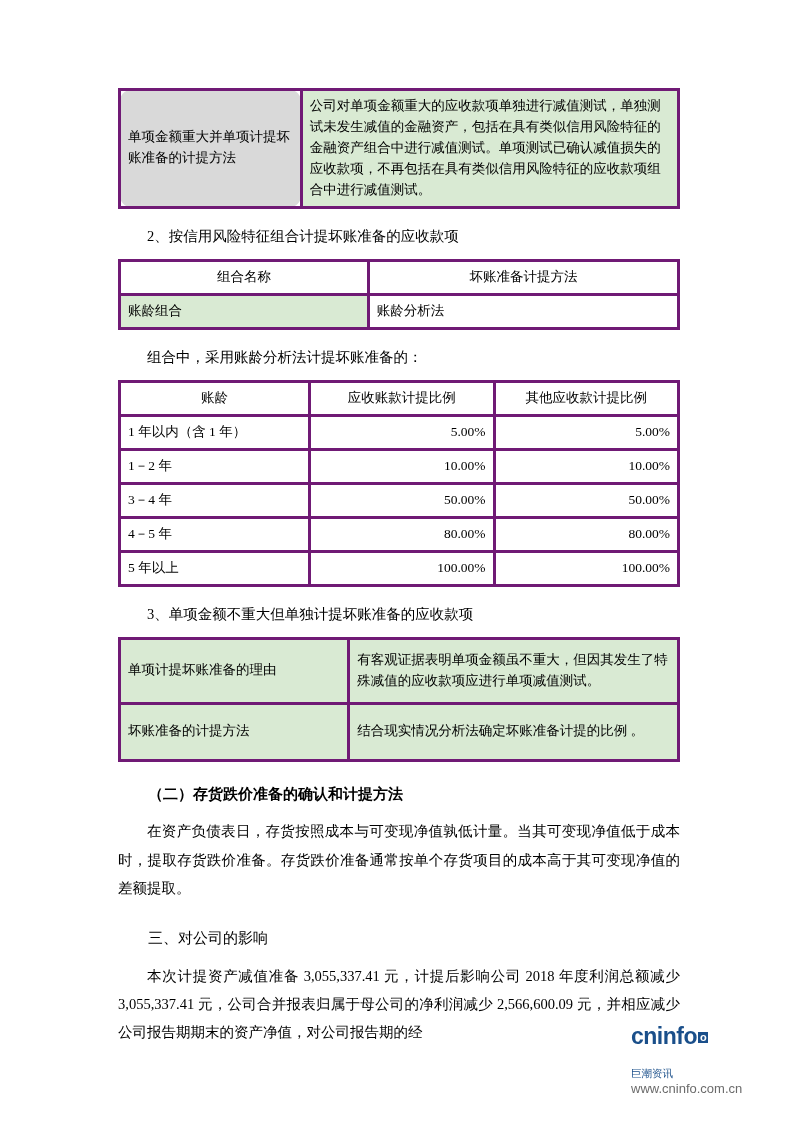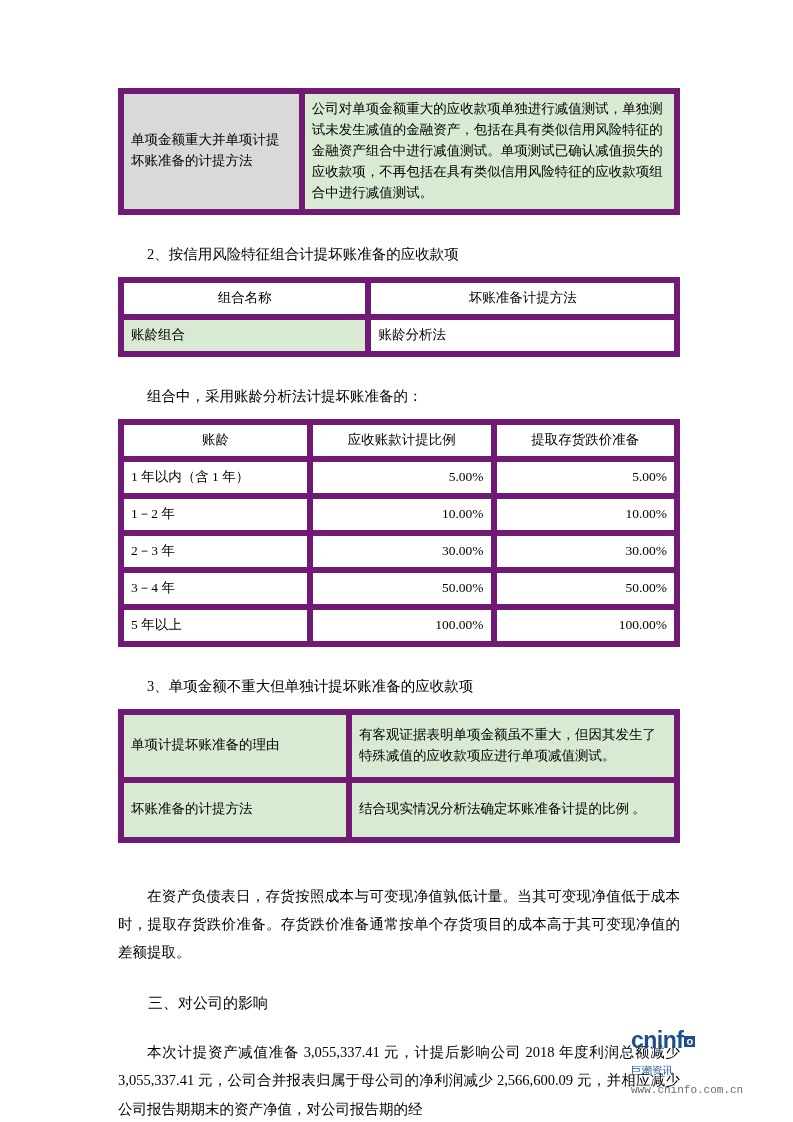--- a/index.html
+++ b/index.html
@@ -27,42 +27,42 @@
     left: 118px;
     top: 88px;
     width: 562px;
   }
   table {
     border-collapse: collapse;
     width: 100%;
     table-layout: fixed;
   }
   td, th {
-    border: 6px solid #701a75;
+    border: 3px solid #701a75;
     padding: 5px 7px;
     font-size: 13.5px;
     line-height: 1.55;
     vertical-align: middle;
     font-weight: normal;
     text-align: left;
   }
   .tbl-green td { background: #d9ead3; }
   .cell-gray { background: #d9d9d9 !important; border-radius: 11px; }
   .cell-white { background: #ffffff !important; }
   .cell-green { background: #d9ead3 !important; }
   .center { text-align: center; }
   .right { text-align: right; }
   p.para {
     margin: 0;
     font-size: 14.5px;
     line-height: 1.95;
     text-align: justify;
     text-justify: inter-ideograph;
   }
-  p.indent { text-indent: 2em; margin-top: 12px; }
+  p.indent { text-indent: 2em; }
   .gap-s { height: 9px; }
   .gap-m { height: 13px; }
   .gap-l { height: 18px; }
   h3.heading {
     margin: 0;
     font-size: 15px;
     font-weight: bold;
     text-indent: 2em;
     line-height: 1.9;
   }
@@ -85,28 +85,28 @@
     font-size: 23px;
     font-weight: bold;
     color: #1a4f8a;
     letter-spacing: -0.5px;
     line-height: 1;
   }
   .logo-sub {
     font-family: "Liberation Sans", sans-serif;
     font-size: 10.5px;
     color: #1a4f8a;
-    margin-top: 12px;
+    margin-top: 19px;
     line-height: 1.25;
   }
   .logo-url {
-    font-family: Liberation Mono, monospace;
-    font-size: 11px;
+    font-family: Liberation Sans, sans-serif;
+    font-size: 13px;
     color: #6b6b6b;
-    margin-top: 7px;
+    margin-top: 1px;
   }
   .logo-badge {
     display: inline-block;
     background: #1a4f8a;
     color: #ffffff;
     font-family: "Liberation Sans", sans-serif;
     font-size: 11px;
     padding: 0 2px;
     margin-left: 1px;
     vertical-align: 3px;
@@ -163,43 +163,43 @@
     <table>
       <colgroup>
           <col style="width:34%">
           <col style="width:33%">
           <col style="width:33%">
         </colgroup>
       <tbody>
         <tr>
           <td class="cell-white center">账龄</td>
           <td class="cell-white center">应收账款计提比例</td>
-          <td class="cell-white center">提取存货跌价准备</td>
+          <td class="cell-white center">其他应收款计提比例</td>
         </tr>
         <tr>
           <td class="cell-white">1 年以内（含 1 年）</td>
           <td class="cell-white right">5.00%</td>
           <td class="cell-white right">5.00%</td>
         </tr>
         <tr>
           <td class="cell-white">1－2 年</td>
           <td class="cell-white right">10.00%</td>
           <td class="cell-white right">10.00%</td>
         </tr>
         <tr>
-          <td class="cell-white">2－3 年</td>
-          <td class="cell-white right">30.00%</td>
-          <td class="cell-white right">30.00%</td>
-        </tr>
-        <tr>
           <td class="cell-white">3－4 年</td>
           <td class="cell-white right">50.00%</td>
           <td class="cell-white right">50.00%</td>
         </tr>
         <tr>
+          <td class="cell-white">4－5 年</td>
+          <td class="cell-white right">80.00%</td>
+          <td class="cell-white right">80.00%</td>
+        </tr>
+        <tr>
           <td class="cell-white">5 年以上</td>
           <td class="cell-white right">100.00%</td>
           <td class="cell-white right">100.00%</td>
         </tr>
       </tbody>
     </table>
 
     <div class="gap-m"></div>
 
     <p class="para indent">3、单项金额不重大但单独计提坏账准备的应收款项</p>
@@ -218,36 +218,37 @@
         </tr>
         <tr>
           <td class="cell-green" style="height:44px">坏账准备的计提方法</td>
           <td class="cell-green">结合现实情况分析法确定坏账准备计提的比例 。</td>
         </tr>
       </tbody>
     </table>
 
     <div class="gap-l"></div>
 
+    <h3 class="heading">（二）存货跌价准备的确认和计提方法</h3>
 
     <div class="gap-s"></div>
 
     <p class="para indent">在资产负债表日，存货按照成本与可变现净值孰低计量。当其可变现净值低于成本时，提取存货跌价准备。存货跌价准备通常按单个存货项目的成本高于其可变现净值的差额提取。</p>
 
     <div class="gap-s"></div>
 
 
     <div class="gap-m"></div>
 
     <h3 class="heading2">三、对公司的影响</h3>
 
     <div class="gap-s"></div>
 
     <p class="para indent">本次计提资产减值准备 3,055,337.41 元，计提后影响公司 2018 年度利润总额减少 3,055,337.41 元，公司合并报表归属于母公司的净利润减少 2,566,600.09 元，并相应减少公司报告期期末的资产净值，对公司报告期的经</p>
 
   </div>
 
   <div class="logo">
-    <div class="logo-main"><span>cninf</span><span class="logo-badge">o</span></div>
+    <div class="logo-main"><span>cninfo</span><span class="logo-badge">o</span></div>
     <div class="logo-sub">巨潮资讯</div>
     <div class="logo-url">www.cninfo.com.cn</div>
   </div>
 </div>
 
 </body></html>

